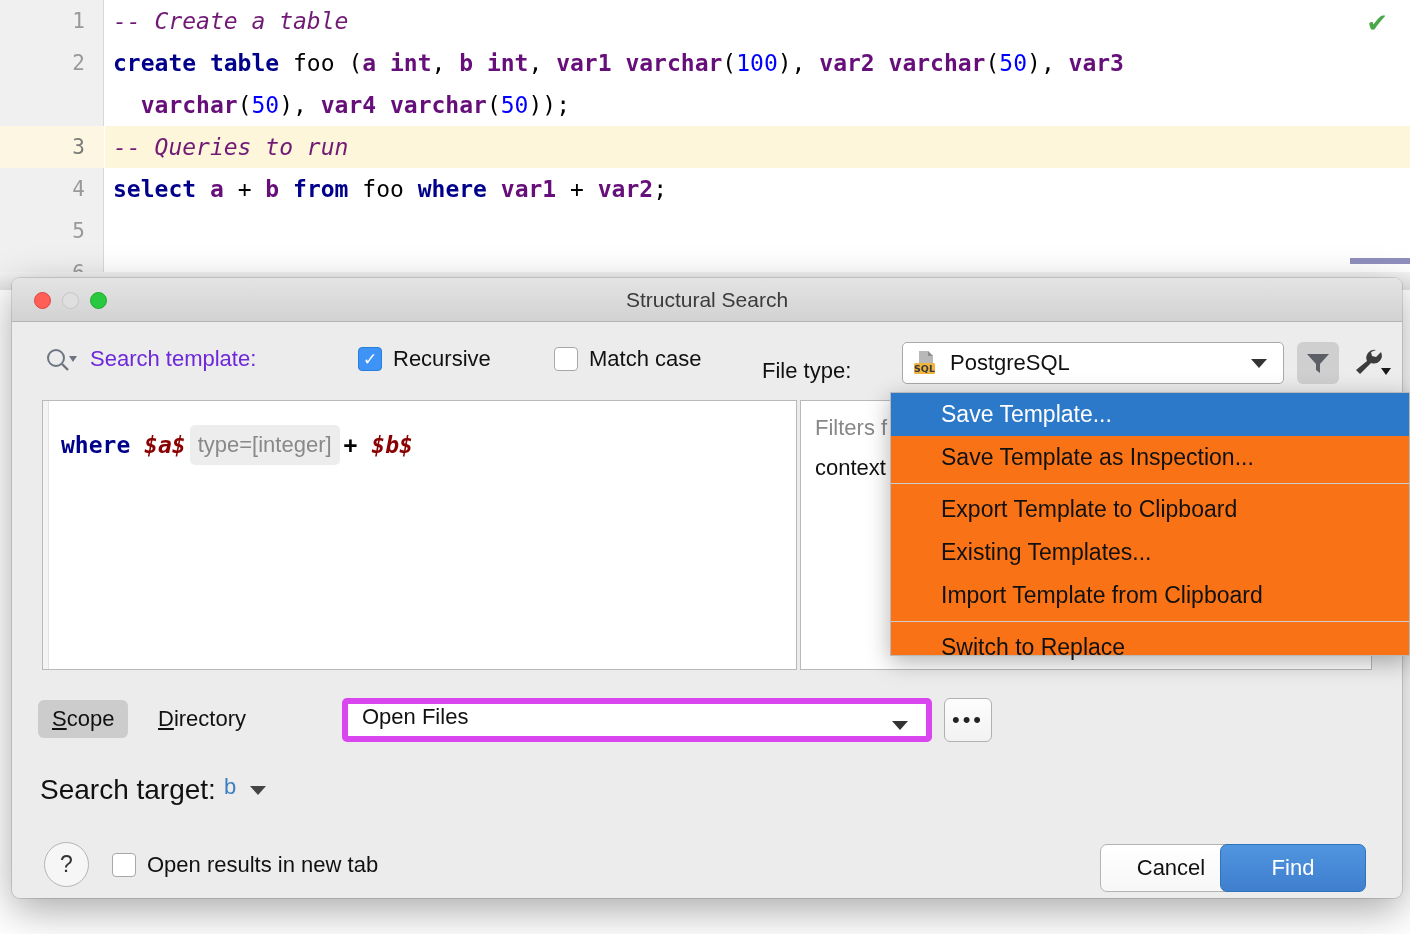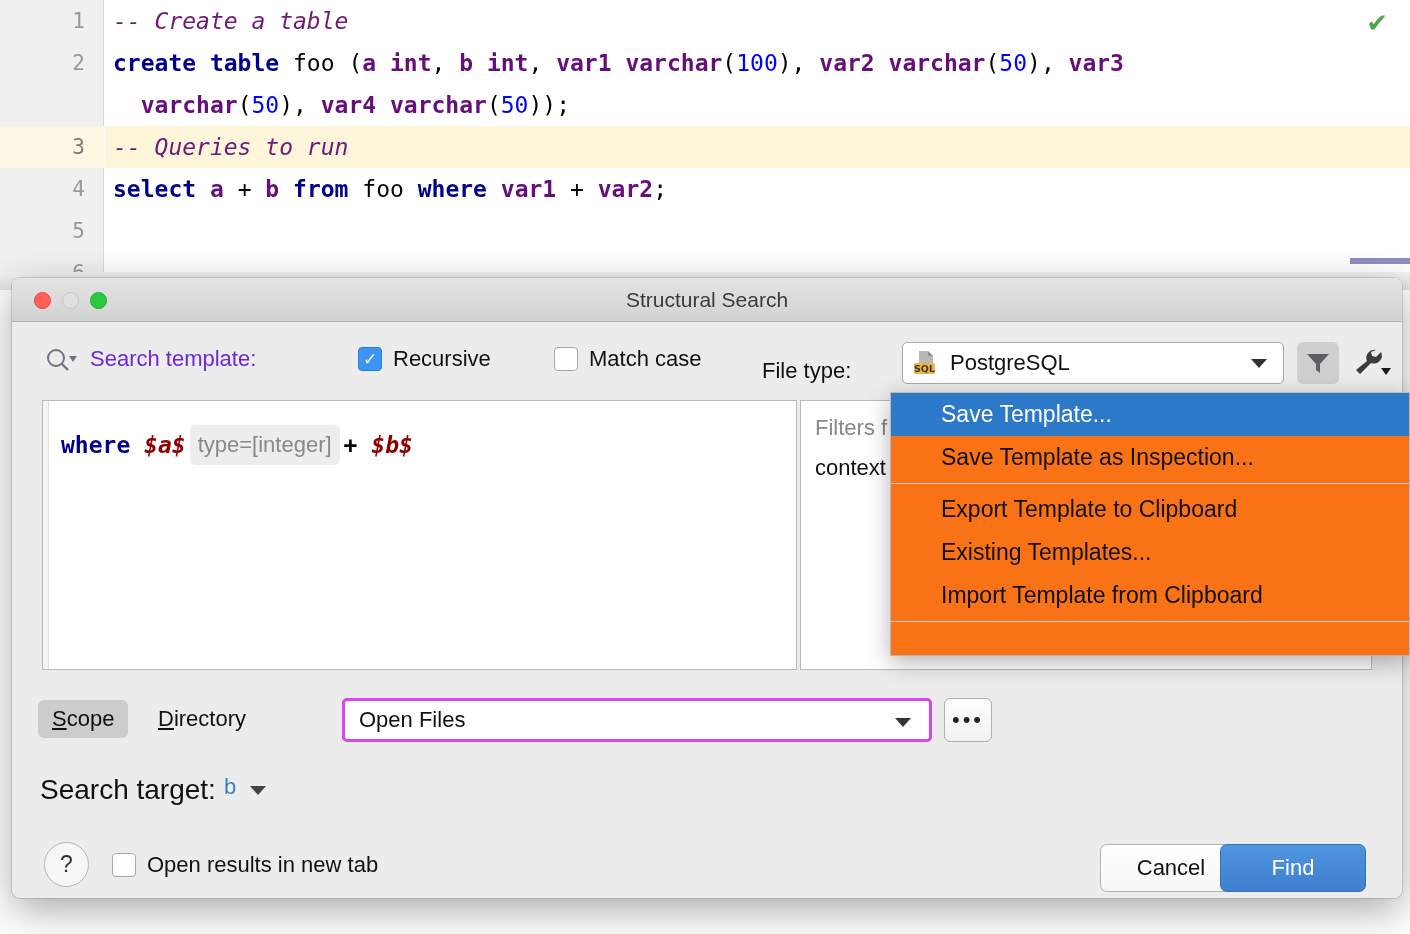--- a/index.html
+++ b/index.html
@@ -205,22 +205,22 @@
     background: #cccccc; font-size: 22px; color: #111;
   }
   #dir-tab {
     position: absolute; left: 140px; top: 10px;
     padding: 6px 6px; font-size: 22px; color: #111;
   }
   .ul { text-decoration: underline; }
   #scope-combo {
     position: absolute; left: 330px; top: 8px;
     width: 590px; height: 44px;
-    background: #ffffff; border: 3px solid #d946ef; border-radius: 5px;
-    display: flex; align-items: center;
+    background: #ffffff; border: 6px solid #d946ef; border-radius: 5px;
+    display: flex; 
   }
   #scope-value { margin-left: 14px; font-size: 22px; color: #111; }
   #scope-arrow {
     position: absolute; right: 18px; top: 17px;
     width: 0; height: 0;
     border-left: 8px solid transparent; border-right: 8px solid transparent;
     border-top: 9px solid #333;
   }
   #ellipsis-btn {
     position: absolute; left: 932px; top: 8px;
@@ -426,13 +426,14 @@
 </div>
 
 <div id="menu">
   <div class="menu-item sel">Save Template...</div>
   <div class="menu-item">Save Template as Inspection...</div>
   <div class="menu-sep"></div>
   <div class="menu-item">Export Template to Clipboard</div>
   <div class="menu-item">Existing Templates...</div>
   <div class="menu-item">Import Template from Clipboard</div>
   <div class="menu-sep"></div>
+  <div class="menu-item">Switch to Replace</div>
 </div>
 
 </body></html>

